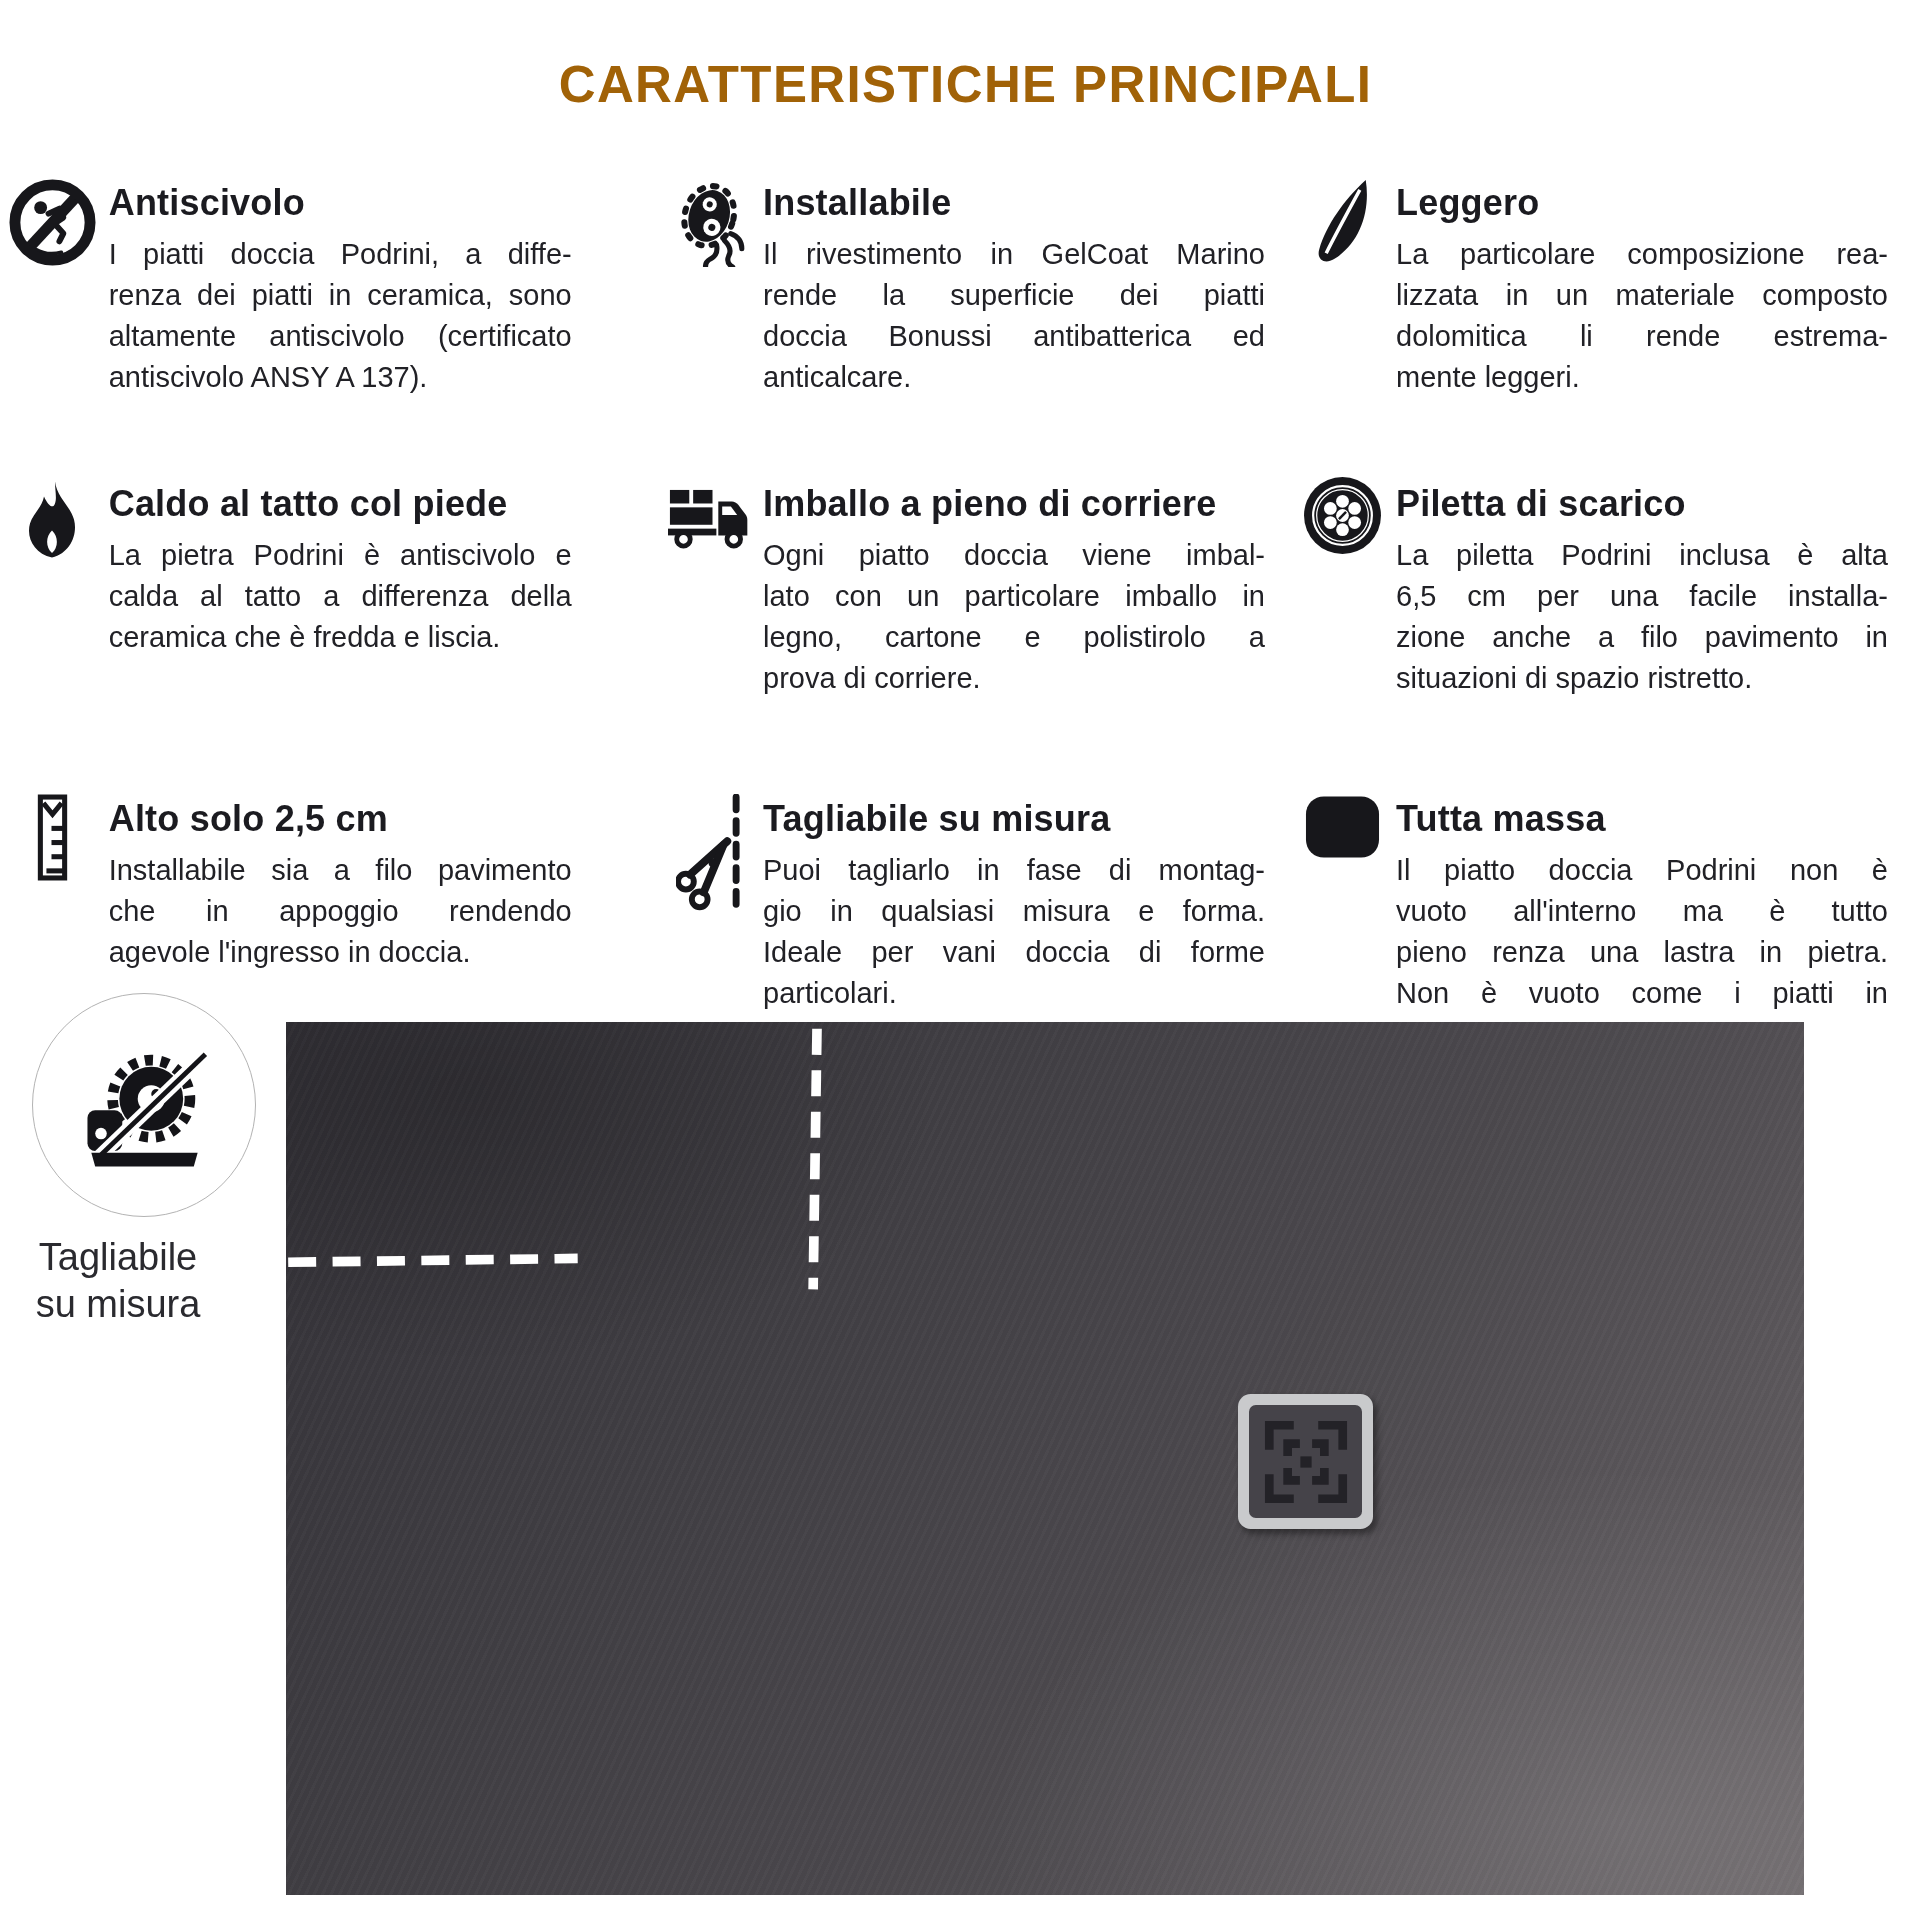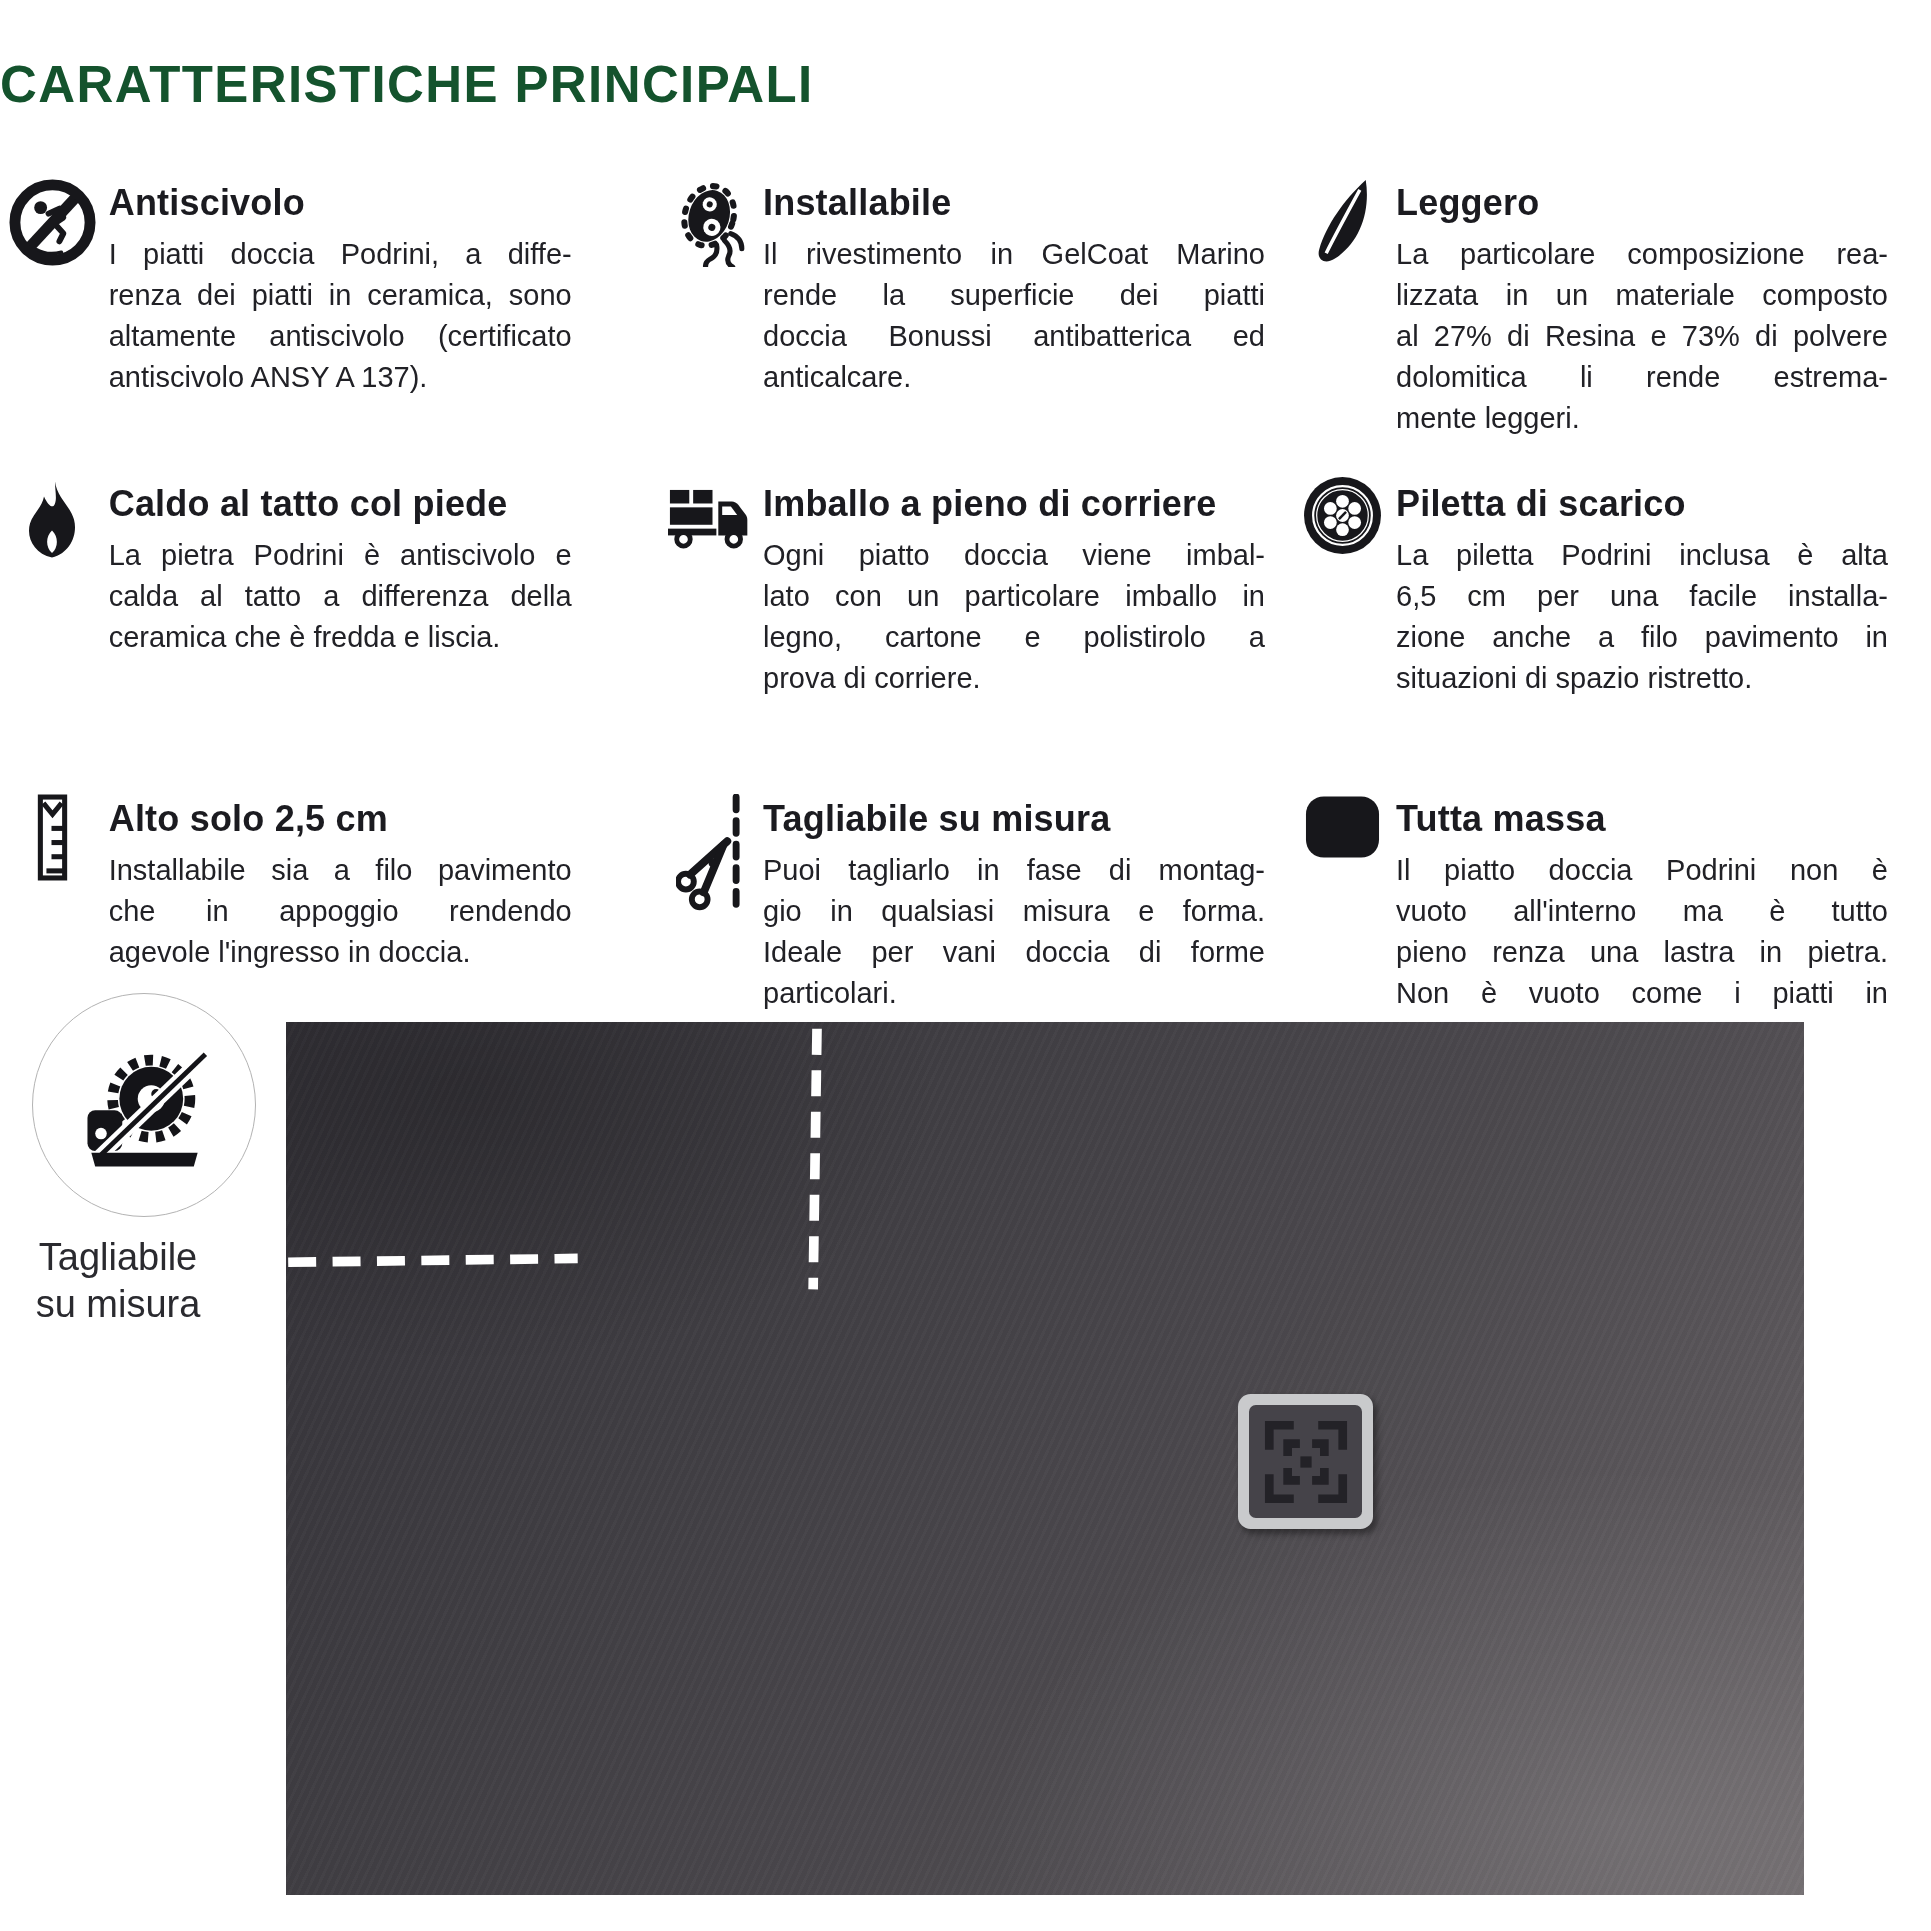--- a/index.html
+++ b/index.html
@@ -1,19 +1,19 @@
 <!DOCTYPE html>
 <html><head>
 <meta charset="utf-8">
 <style>
   html,body{margin:0;padding:0;background:#ffffff;}
   .canvas{position:relative;width:1931px;height:1931px;background:#ffffff;overflow:hidden;
           font-family:"Liberation Sans",sans-serif;color:#212126;}
-  .page-title{position:absolute;top:21px;left:0;width:1931px;text-align:left;
-          font-size:51px;font-weight:800;letter-spacing:1.4px;color:#14532d;}
+  .page-title{position:absolute;top:21px;left:0;width:1931px;text-align:center;
+          font-size:51px;font-weight:800;letter-spacing:1.4px;color:#a16207;}
   .feature{position:absolute;}
   .f-icon{position:absolute;left:0;top:-3.9px;width:89px;display:flex;justify-content:center;color:#17171b;}
   .f-body{position:relative;}
   .f-title{margin:0 0 9.7px 0;font-size:36px;font-weight:700;color:#1b1b20;white-space:nowrap;letter-spacing:0.2px;}
   .f-text{font-size:29px;line-height:41px;color:#212126;}
   .jline{text-align:justify;text-align-last:justify;white-space:nowrap;}
   .jline.last{text-align-last:left;}
   
   .badge-circle{position:absolute;left:32px;top:993px;width:222px;height:222px;border-radius:50%;
           border:1.9px solid #b3b3b3;display:flex;align-items:center;justify-content:center;color:#141418;background:#fff;}
@@ -93,21 +93,20 @@
       <svg width="58" height="91" viewBox="0 0 58 92" fill="none">
         <path d="M52 2 C57 34 46 66 20 82 C10 88 2 82 5 72 C12 48 30 22 52 2 Z" fill="currentColor"></path>
         <path d="M46 12 C34 34 22 56 12 76" stroke="#fff" stroke-width="3.5"></path>
       </svg>
     </div>
     <div class="f-body" style="margin-left:98px;width:492px;">
       <h2 class="f-title">Leggero</h2>
       <div class="f-text">
           <div class="jline">La particolare composizione rea-</div>
           <div class="jline">lizzata in un materiale composto</div>
-          <div class="jline">al 27% di Resina e 73% di polvere</div>
           <div class="jline">dolomitica li rende estrema-</div>
           <div class="jline last">mente leggeri.</div>
         </div>
     </div>
   </section>
 
   <section class="feature" style="left:7.7px;top:483px;">
     <div class="f-icon">
       <svg width="68" height="83" viewBox="0 0 68 82" fill="none">
         <path d="M37 2 C39 18 52 26 56 40 C60 55 52 74 34 78 C16 74 8 58 12 44 C15 34 24 28 26 17 C30 26 35 30 37 24 C39 19 37 10 37 2 Z" fill="currentColor"></path>

